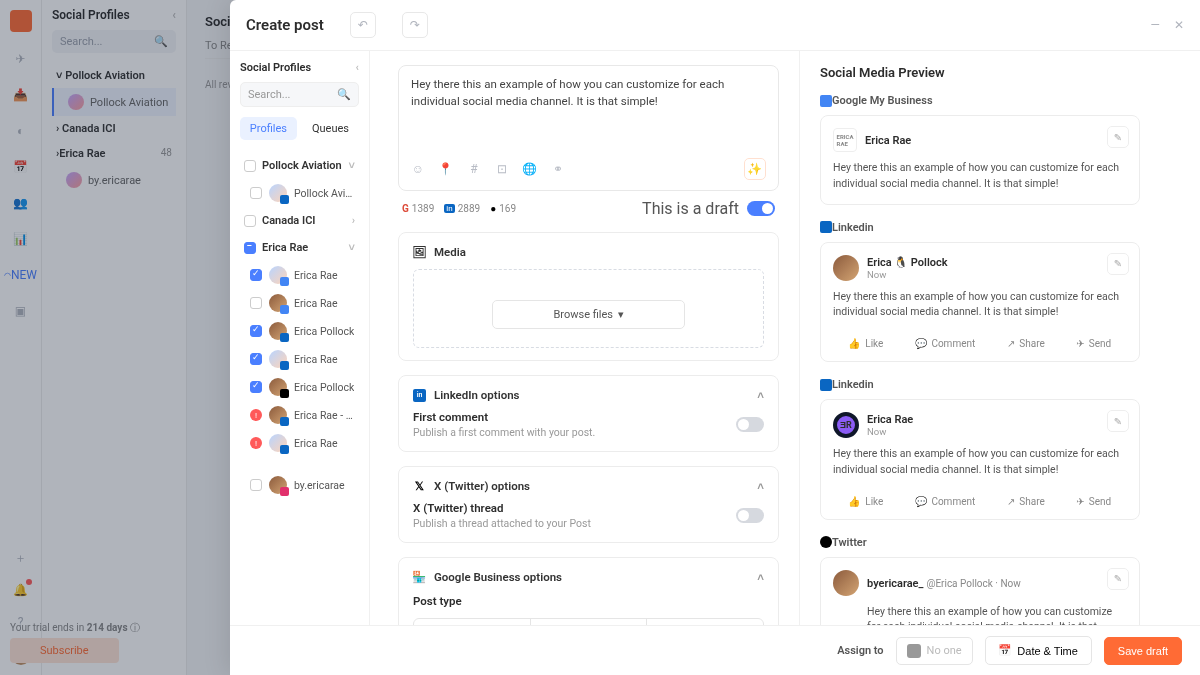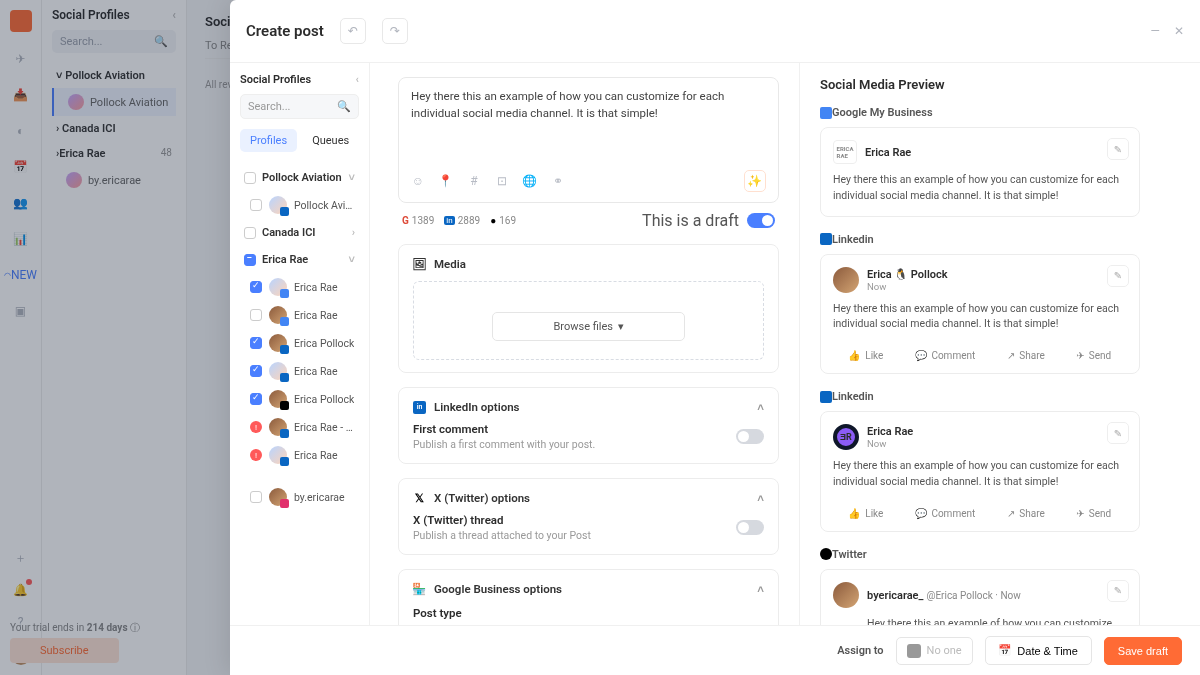--- a/index.html
+++ b/index.html
@@ -28,33 +28,33 @@
 
 .bg-main { flex:1; padding:14px 18px; }
 .bg-main h4 { font-size:13px; font-weight:600; margin-bottom:10px; }
 .bg-tabs { display:flex; gap:16px; font-size:11px; color:#888; border-bottom:1px solid #eee; }
 
 
 .overlay { position:absolute; inset:0; background:rgba(30,40,60,0.35); }
 
 
 .modal { position:absolute; top:0; left:230px; right:0; bottom:0; background:#fff; border-radius:6px 0 0 0; display:flex; flex-direction:column; box-shadow:-4px 0 24px rgba(0,0,0,0.1); }
-.modal-header { display:flex; align-items:center; padding:18px 16px; border-bottom:1px solid #f0f0f0; gap:16px; }
+.modal-header { display:flex; align-items:center; padding:12px 16px; border-bottom:1px solid #f0f0f0; gap:26px; }
 .modal-header h2 { font-size:15px; font-weight:600; }
 .hdr-btn { width:26px; height:26px; border:1px solid #e8e8e8; border-radius:5px; display:flex; align-items:center; justify-content:center; color:#b0b4bd; cursor:pointer; }
 .hdr-right { margin-left:auto; display:flex; gap:14px; color:#b0b4bd; }
 .hdr-right span { cursor:pointer; }
 
 .modal-body { flex:1; display:flex; overflow:hidden; }
 
 
 .col-profiles { width:140px; border-right:1px solid #f0f0f0; padding:10px; overflow-y:auto; }
 .col-profiles h5 { font-size:11px; font-weight:600; margin-bottom:8px; display:flex; justify-content:space-between; align-items:center; }
 .prof-search { background:#f6f7f9; border:1px solid #eee; border-radius:5px; padding:5px 7px; display:flex; align-items:center; gap:5px; font-size:11px; color:#999; margin-bottom:10px; }
-.tab-pills { display:flex; gap:5px; margin-bottom:12px; }
+.tab-pills { display:flex; gap:5px; margin-bottom:12px;justify-content:flex-end; }
 .pill { padding:5px 10px; border-radius:5px; font-size:11px; cursor:pointer; }
 .pill.active { background:#eaf1ff; color:#4a7fff; }
 .pill:not(.active){ background:transparent; color:#333; }
 
 .prof-group { padding:7px 4px; font-size:11px; font-weight:600; display:flex; align-items:center; gap:6px; cursor:pointer; color:#333; }
 .prof-group .chev { margin-left:auto; color:#bbb; }
 .prof-row { padding:5px 4px 5px 10px; display:flex; align-items:center; gap:7px; font-size:10.5px; color:#555; }
 .chk { width:12px; height:12px; border:1.5px solid #ccc; border-radius:3px; flex-shrink:0; cursor:pointer; }
 .chk.checked { background:#4a7fff; border-color:#4a7fff; position:relative; }
 .chk.checked::after { content:'✓'; color:#fff; font-size:9px; position:absolute; left:1px; top:-2px; }

